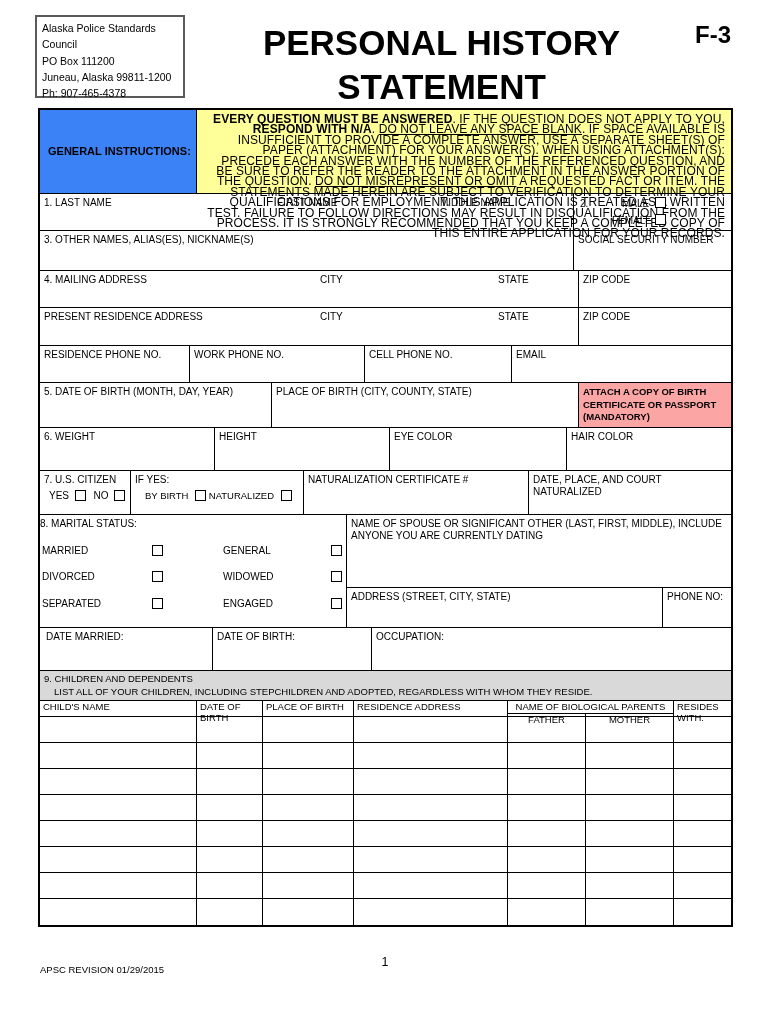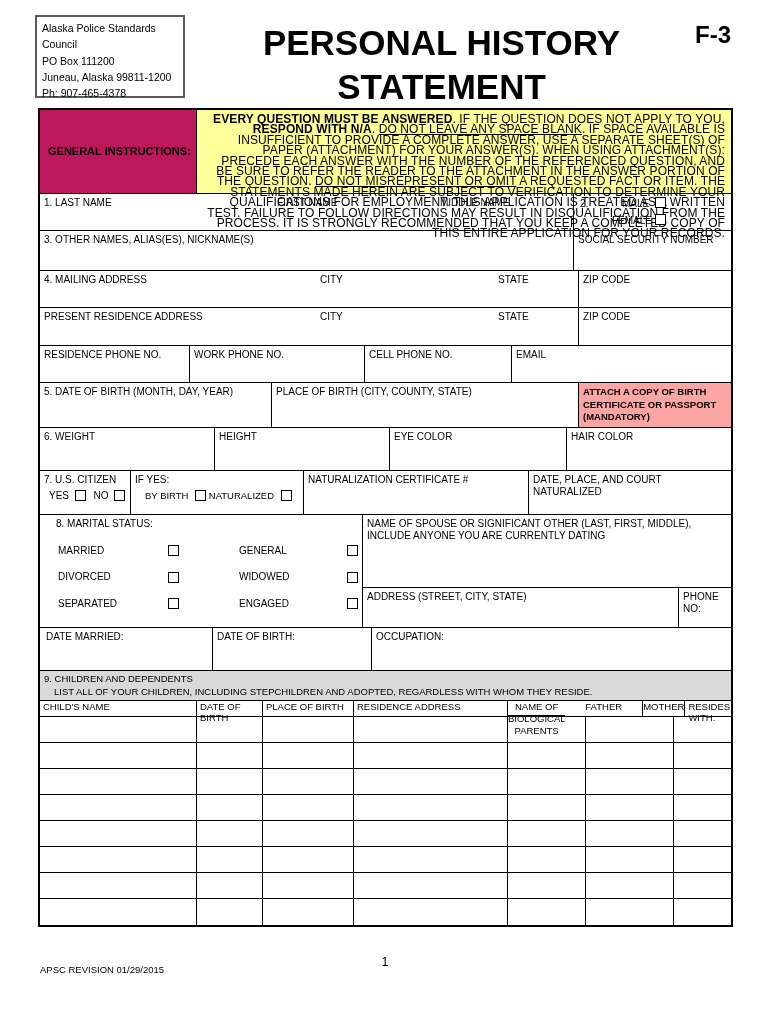--- a/index.html
+++ b/index.html
@@ -31,33 +31,33 @@
                font-weight:bold;font-size:11px;}
   .instr-text{padding:4px 6px 3px 6px;font-size:12px;line-height:10.4px;letter-spacing:0.1px;text-align:right;}
 
   
   .attach{font-weight:bold;font-size:9.5px;line-height:1.32;}
 
   
   .ln2{margin-top:4px;padding-left:5px;white-space:nowrap;}
 
   
-  .ms-row{display:flex;align-items:flex-end;margin-top:15px;padding-left:2px;gap:48px;}
+  .ms-row{display:flex;align-items:flex-start;margin-top:15px;padding-left:2px;gap:48px;}
   .ms-row:first-of-type{margin-top:13px;}
   .ms-l1{display:inline-block;width:62px;font-size:10px;}
   .ms-l2{display:inline-block;width:60px;margin-left:12px;font-size:10px;}
 
   
   .s9{font-size:9.5px;line-height:1.35;padding:2px 4px;}
   .s9 .ind{padding-left:10px;}
 
   
   .hc{font-size:9.5px;line-height:1.12;padding:1px 3px;}
   .pcell{flex:0 0 166px;border-right:1.5px solid #000;box-sizing:border-box;display:flex;
-         flex-direction:row;font-size:9.5px;}
+         flex-direction:column;font-size:9.5px;}
   .ptop{flex:0 0 12px;line-height:12px;text-align:center;border-bottom:1px solid #000;}
   .pbot{flex:1;display:flex;text-align:center;}
   .pf{flex:0 0 78px;border-right:1.5px solid #000;box-sizing:border-box;line-height:12px;}
   .pm{flex:1;line-height:12px;}
   .crow{height:26px;}
   .cc1{flex:0 0 157px;} .cc2{flex:0 0 66px;} .cc3{flex:0 0 91px;} .cc4{flex:0 0 154px;}
   .cc5{flex:0 0 78px;} .cc6{flex:0 0 88px;} .cc7{flex:1;border-right:none;}
 
   
   .footer{position:absolute;top:959px;left:40px;width:693px;}
@@ -79,21 +79,21 @@
     <div class="title">
       <div>PERSONAL HISTORY</div>
       <div>STATEMENT</div>
     </div>
     <div class="fno">F-3</div>
   </div>
 
   <div class="ftable">
 
     <div class="frow" style="height:84px">
-      <div class="cell instr-label" style="background-color: #be185d; padding-left: 8px;">
+      <div class="cell instr-label" style="background-color: #3b82f6; padding-left: 8px;">
         <span>GENERAL INSTRUCTIONS:</span>
       </div>
       <div class="cell last instr-text" style="background-color: rgb(255, 255, 153);">
         <div><span style="font-weight: bold;">EVERY QUESTION MUST BE ANSWERED</span><span>. IF THE QUESTION DOES NOT APPLY TO YOU, </span><span style="font-weight: bold;">RESPOND WITH N/A</span><span>. </span><span style="text-decoration: underline;">DO NOT LEAVE ANY SPACE BLANK</span><span>. IF SPACE AVAILABLE IS INSUFFICIENT TO PROVIDE A COMPLETE ANSWER, USE A SEPARATE SHEET(S) OF PAPER (ATTACHMENT) FOR YOUR ANSWER(S). WHEN USING ATTACHMENT(S): PRECEDE EACH ANSWER WITH THE NUMBER OF THE REFERENCED QUESTION, AND BE SURE TO REFER THE READER TO THE ATTACHMENT IN THE ANSWER PORTION OF THE QUESTION. </span><span style="text-decoration: underline;">DO NOT MISREPRESENT OR OMIT</span><span> A REQUESTED FACT OR ITEM. THE STATEMENTS MADE HEREIN ARE SUBJECT TO VERIFICATION TO DETERMINE YOUR QUALIFICATIONS FOR EMPLOYMENT. THIS APPLICATION IS TREATED AS A WRITTEN TEST. FAILURE TO FOLLOW DIRECTIONS MAY RESULT IN DISQUALIFICATION FROM THE PROCESS. IT IS STRONGLY RECOMMENDED THAT YOU KEEP A COMPLETED COPY OF THIS ENTIRE APPLICATION FOR YOUR RECORDS.</span></div>
       </div>
     </div>
 
     <div class="frow" style="height:37px">
       <div class="cell" style="flex:0 0 534px">
         <span>1.  LAST NAME</span>
@@ -203,21 +203,21 @@
       </div>
       <div class="cell" style="flex:0 0 225px">
         <span>NATURALIZATION CERTIFICATE #</span>
       </div>
       <div class="cell last">
         <span>DATE, PLACE, AND COURT NATURALIZED</span>
       </div>
     </div>
 
     <div class="frow" style="height:113px">
-      <div class="cell" style="flex:0 0 173px;padding-left:16px">
+      <div class="cell" style="flex:0 0 173px;padding-left:0">
         <div>8. MARITAL STATUS:</div>
         <div class="ms-row">
           <span class="ms-l1">MARRIED</span>
           <span class="cb"></span>
           <span class="ms-l2">GENERAL</span>
           <span class="cb"></span>
         </div>
         <div class="ms-row">
           <span class="ms-l1">DIVORCED</span>
           <span class="cb"></span>

